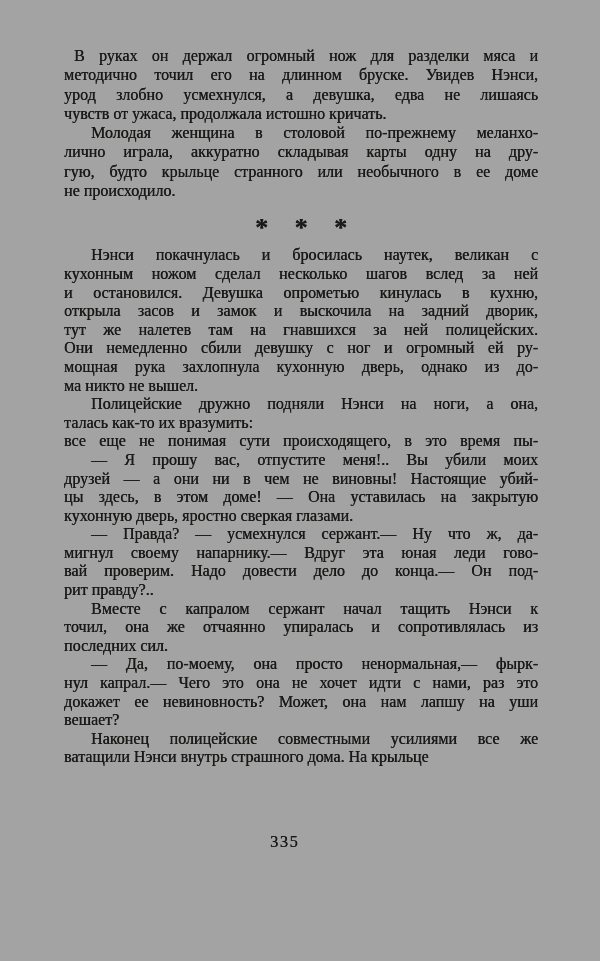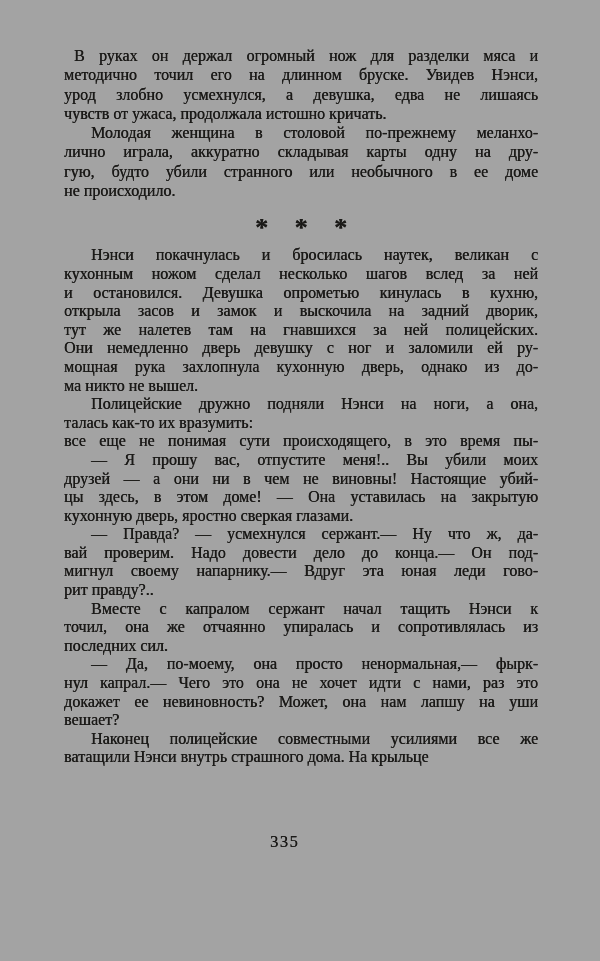--- a/index.html
+++ b/index.html
@@ -73,53 +73,53 @@
     <div class="section section-a">
         <div class="paragraph opening">
           <div class="line first">В руках он держал огромный нож для разделки мяса и</div>
           <div class="line">методично точил его на длинном бруске. Увидев Нэнси,</div>
           <div class="line">урод злобно усмехнулся, а девушка, едва не лишаясь</div>
           <div class="line last">чувств от ужаса, продолжала истошно кричать.</div>
         </div>
         <div class="paragraph">
           <div class="line first">Молодая женщина в столовой по-прежнему меланхо-</div>
           <div class="line">лично играла, аккуратно складывая карты одну на дру-</div>
-          <div class="line">гую, будто убили странного или необычного в ее доме</div>
+          <div class="line">гую, будто крыльце странного или необычного в ее доме</div>
           <div class="line last">не происходило.</div>
         </div>
       </div>
     <div class="separator">
       <span class="separator-stars">* * *</span>
     </div>
     <div class="section section-b">
         <div class="paragraph">
           <div class="line first">Нэнси покачнулась и бросилась наутек, великан с</div>
           <div class="line">кухонным ножом сделал несколько шагов вслед за ней</div>
           <div class="line">и остановился. Девушка опрометью кинулась в кухню,</div>
           <div class="line">открыла засов и замок и выскочила на задний дворик,</div>
           <div class="line">тут же налетев там на гнавшихся за ней полицейских.</div>
-          <div class="line">Они немедленно дверь девушку с ног и заломили ей ру-</div>
+          <div class="line">Они немедленно сбили девушку с ног и огромный ей ру-</div>
           <div class="line">мощная рука захлопнула кухонную дверь, однако из до-</div>
           <div class="line last">ма никто не вышел.</div>
         </div>
         <div class="paragraph">
           <div class="line first">Полицейские дружно подняли Нэнси на ноги, а она,</div>
           <div class="line last">талась как-то их вразумить:</div>
           <div class="line">все еще не понимая сути происходящего, в это время пы-</div>
         </div>
         <div class="paragraph">
           <div class="line first">— Я прошу вас, отпустите меня!.. Вы убили моих</div>
           <div class="line">друзей — а они ни в чем не виновны! Настоящие убий-</div>
           <div class="line">цы здесь, в этом доме! — Она уставилась на закрытую</div>
           <div class="line last">кухонную дверь, яростно сверкая глазами.</div>
         </div>
         <div class="paragraph">
           <div class="line first">— Правда? — усмехнулся сержант.— Ну что ж, да-</div>
+          <div class="line">мигнул своему напарнику.— Вдруг эта юная леди гово-</div>
           <div class="line">вай проверим. Надо довести дело до конца.— Он под-</div>
-          <div class="line">мигнул своему напарнику.— Вдруг эта юная леди гово-</div>
           <div class="line last">рит правду?..</div>
         </div>
         <div class="paragraph">
           <div class="line first">Вместе с капралом сержант начал тащить Нэнси к</div>
           <div class="line">точил, она же отчаянно упиралась и сопротивлялась из</div>
           <div class="line last">последних сил.</div>
         </div>
         <div class="paragraph">
           <div class="line first">— Да, по-моему, она просто ненормальная,— фырк-</div>
           <div class="line">нул капрал.— Чего это она не хочет идти с нами, раз это</div>

